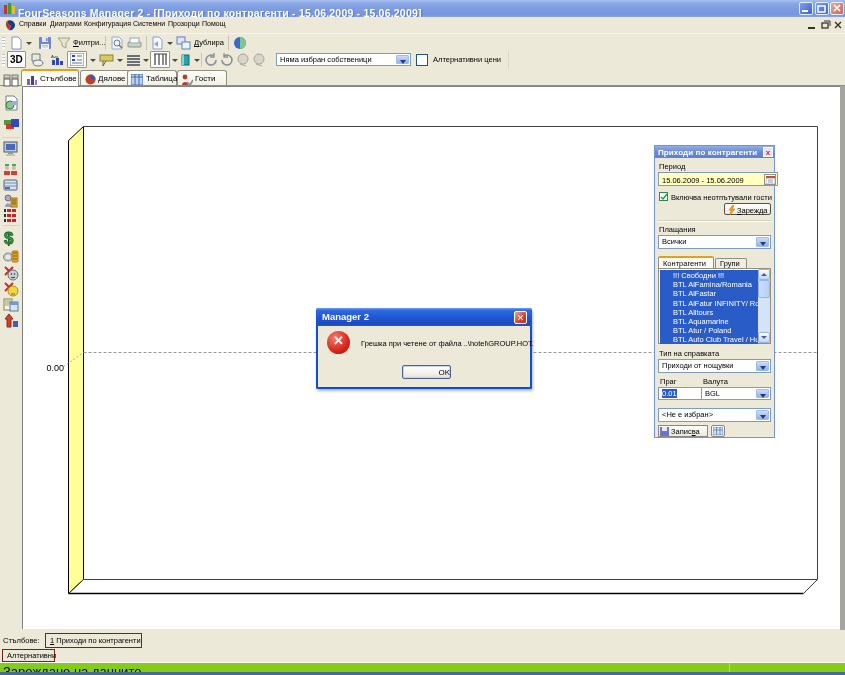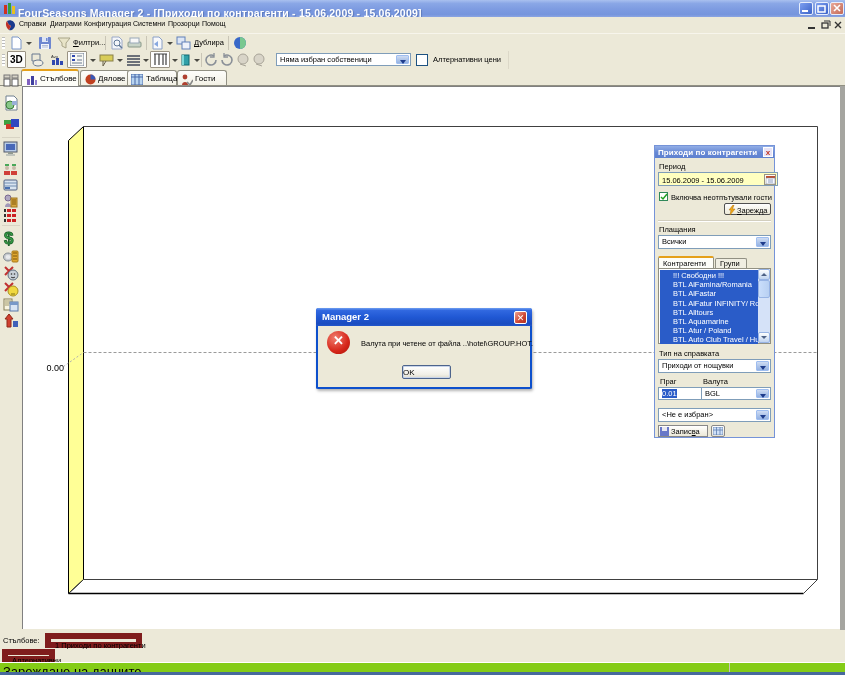--- a/index.html
+++ b/index.html
@@ -70,28 +70,28 @@
   color:#fff; font-weight:bold; font-size:9.5px; }
 #dclose { position:absolute; right:3px; top:3px; width:13px; height:13px; border-radius:2px;
   background:linear-gradient(135deg,#eda391,#ce4432 60%,#b03220); border:1px solid #fff;
   color:#fff; font-size:9px; text-align:center; line-height:12px; }
 #dicon { position:absolute; left:9px; top:23px; width:23px; height:23px; border-radius:50%;
   background:radial-gradient(circle at 35% 30%,#f07d6d,#d6261a 60%,#a81208); }
 #dicon:after { content:"✕"; position:absolute; left:0; top:2px; width:23px; text-align:center; color:#fff; font-size:13px; font-weight:bold; }
 #dtext { position:absolute; left:43px; top:31px; font-size:7.5px; color:#000; white-space:nowrap; }
 #okbtn { position:absolute; left:84px; top:57px; width:49px; height:14px; border-radius:2px;
   background:linear-gradient(180deg,#fff,#f1efe7 70%,#dedbcd); border:1px solid #4d648c;
-  box-shadow:inset 0 0 0 1px #c8d4ea; font-size:8px; text-align:left; line-height:13px; }
+  box-shadow:inset 0 0 0 1px #c8d4ea; font-size:8px; text-align:right; line-height:13px; }
 
 
 #winrow { left:0; top:630px; width:845px; height:19px; background:#ece9d8; font-size:7.5px; }
 #autorow { left:0; top:649px; width:845px; height:13px; background:#ece9d8; font-size:7.5px; }
 #statusbar { left:0; top:662px; width:845px; height:11px; background:#84cc16; border-top:1px solid #fff; font-size:13px;padding-left:20px; }
 #bluestrip { left:0; top:672px; width:845px; height:3px; background:#47699c; }
-.outbtn { position:absolute; border:6px solid #7f1d1d; background:#ece9d8; white-space:nowrap; }
+.outbtn { position:absolute; border:1px solid #7f1d1d; background:#ece9d8; white-space:nowrap; }
 </style>
 </head>
 <body>
 
 <div class="abs" id="titlebar">
   <svg class="abs" style="left:3px;top:2px" width="13" height="13">
       <rect x="1" y="3" width="3" height="9" fill="#d03020"></rect>
       <rect x="5" y="1" width="3" height="11" fill="#30a040"></rect>
       <rect x="9" y="4" width="3" height="8" fill="#e8c020"></rect>
     </svg>
@@ -474,21 +474,21 @@
       </svg>
     </div>
 </div>
 
 <div class="abs" id="dialog">
   <div id="dtitle">
       <span style="position:absolute;left:6px;top:3px">Manager 2</span>
     </div>
   <div id="dclose">✕</div>
   <div id="dicon"></div>
-  <div id="dtext">Валута при четене от файла ..\hotel\GROUP.HOT.</div>
+  <div id="dtext">Грешка при четене от файла ..\hotel\GROUP.HOT.</div>
   <div id="okbtn">OK</div>
 </div>
 
 <div class="abs" id="winrow">
   <span class="abs" style="left:3px;top:6px">Стълбове:</span>
   <div class="outbtn" style="left:45px;top:3px;width:97px;height:15px">
       <span style="position:absolute;left:4px;top:2px"><u>1</u> Приходи по контрагенти</span>
     </div>
 </div>
 <div class="abs" id="autorow">

